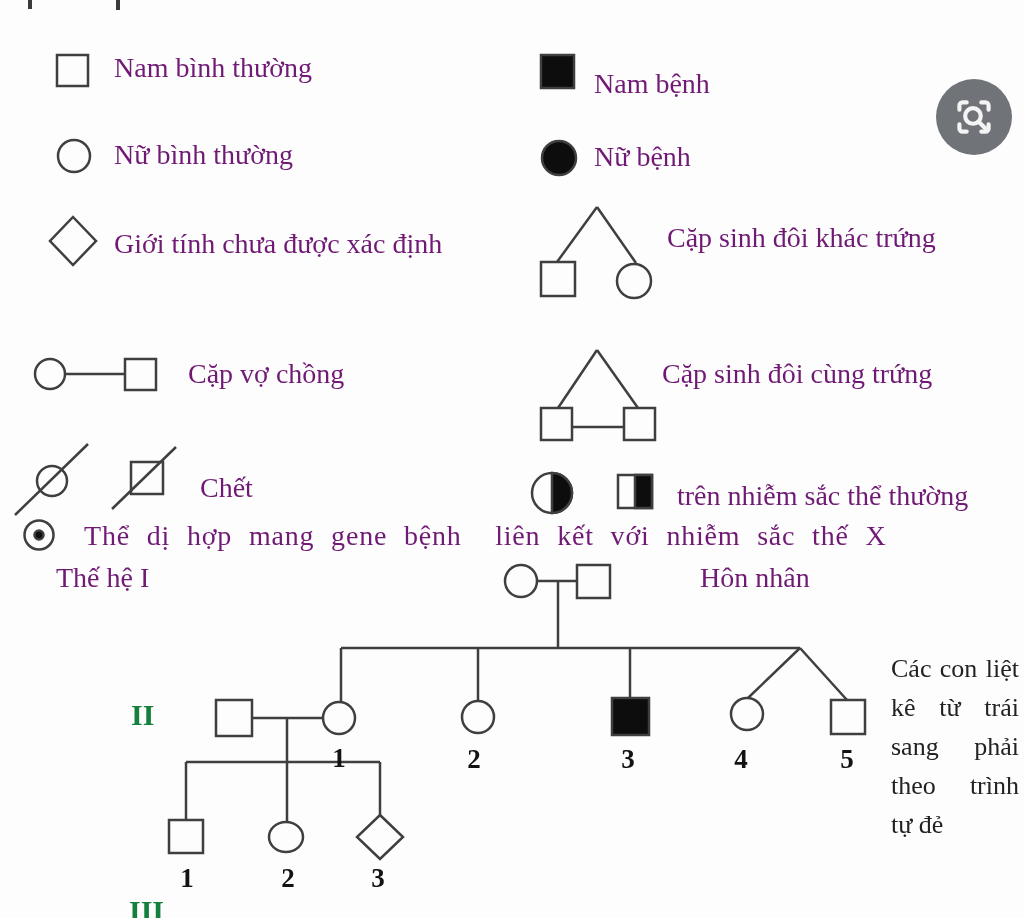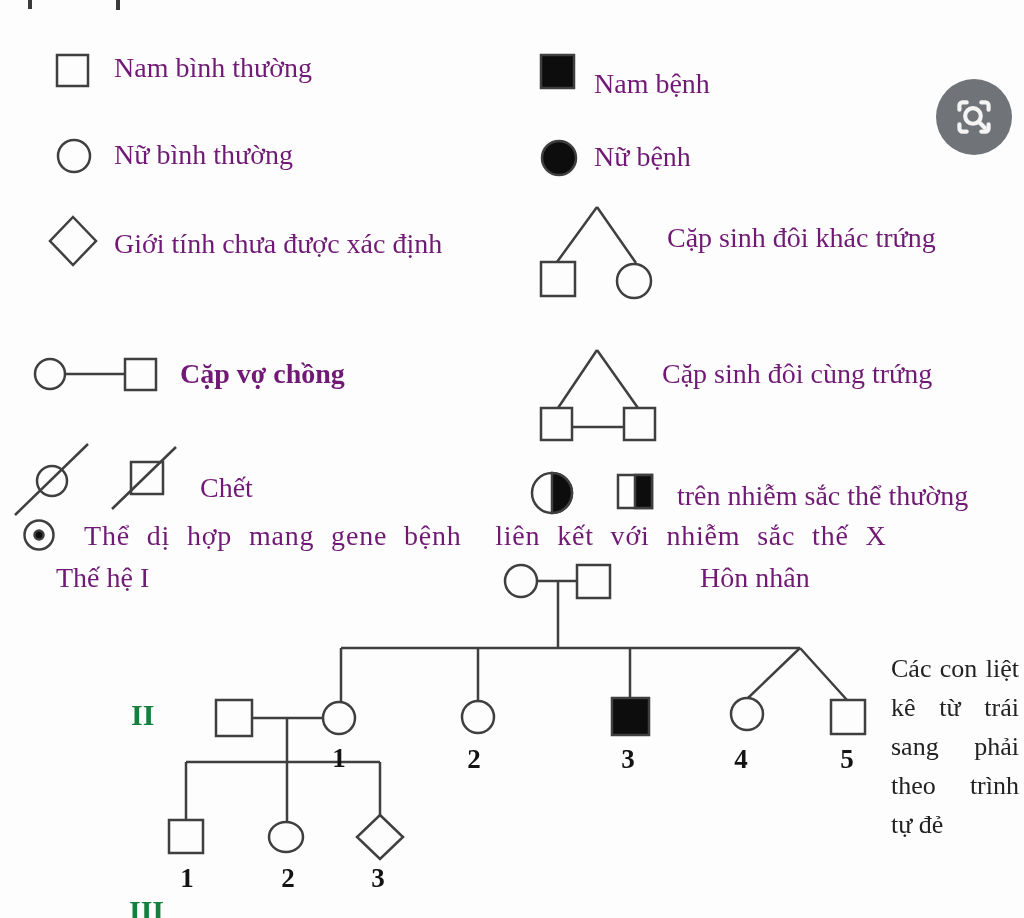--- a/index.html
+++ b/index.html
@@ -121,21 +121,21 @@
       </g>
     </g>
   </svg>
 
   <div class="lbl" style="left:114px;top:52px;">Nam bình thường</div>
   <div class="lbl" style="left:594px;top:68px;">Nam bệnh</div>
   <div class="lbl" style="left:114px;top:139px;">Nữ bình thường</div>
   <div class="lbl" style="left:594px;top:141px;">Nữ bệnh</div>
   <div class="lbl" style="left:114px;top:228px;">Giới tính chưa được xác định</div>
   <div class="lbl" style="left:667px;top:222px;">Cặp sinh đôi khác trứng</div>
-  <div class="lbl" style="left:180px;top:358px;font-weight:bold;">Cặp vợ chồng</div>
+  <div class="lbl" style="left:188px;top:358px;">Cặp vợ chồng</div>
   <div class="lbl" style="left:662px;top:358px;">Cặp sinh đôi cùng trứng</div>
   <div class="lbl" style="left:200px;top:456px;margin-top:16px;">Chết</div>
   <div class="lbl" style="left:677px;top:480px;">trên nhiễm sắc thể thường</div>
   <div class="lbl xwide" style="left:84px;top:520px;text-align:center;">Thể dị hợp mang gene bệnh  liên kết với nhiễm sắc thế X</div>
 
   <div class="lbl" style="left:56px;top:562px;">Thế hệ I</div>
   <div class="lbl" style="left:700px;top:562px;">Hôn nhân</div>
 
   <div class="gen" style="left:108px;top:698px;">II</div>
   <div class="gen" style="left:106px;top:894px;">III</div>

